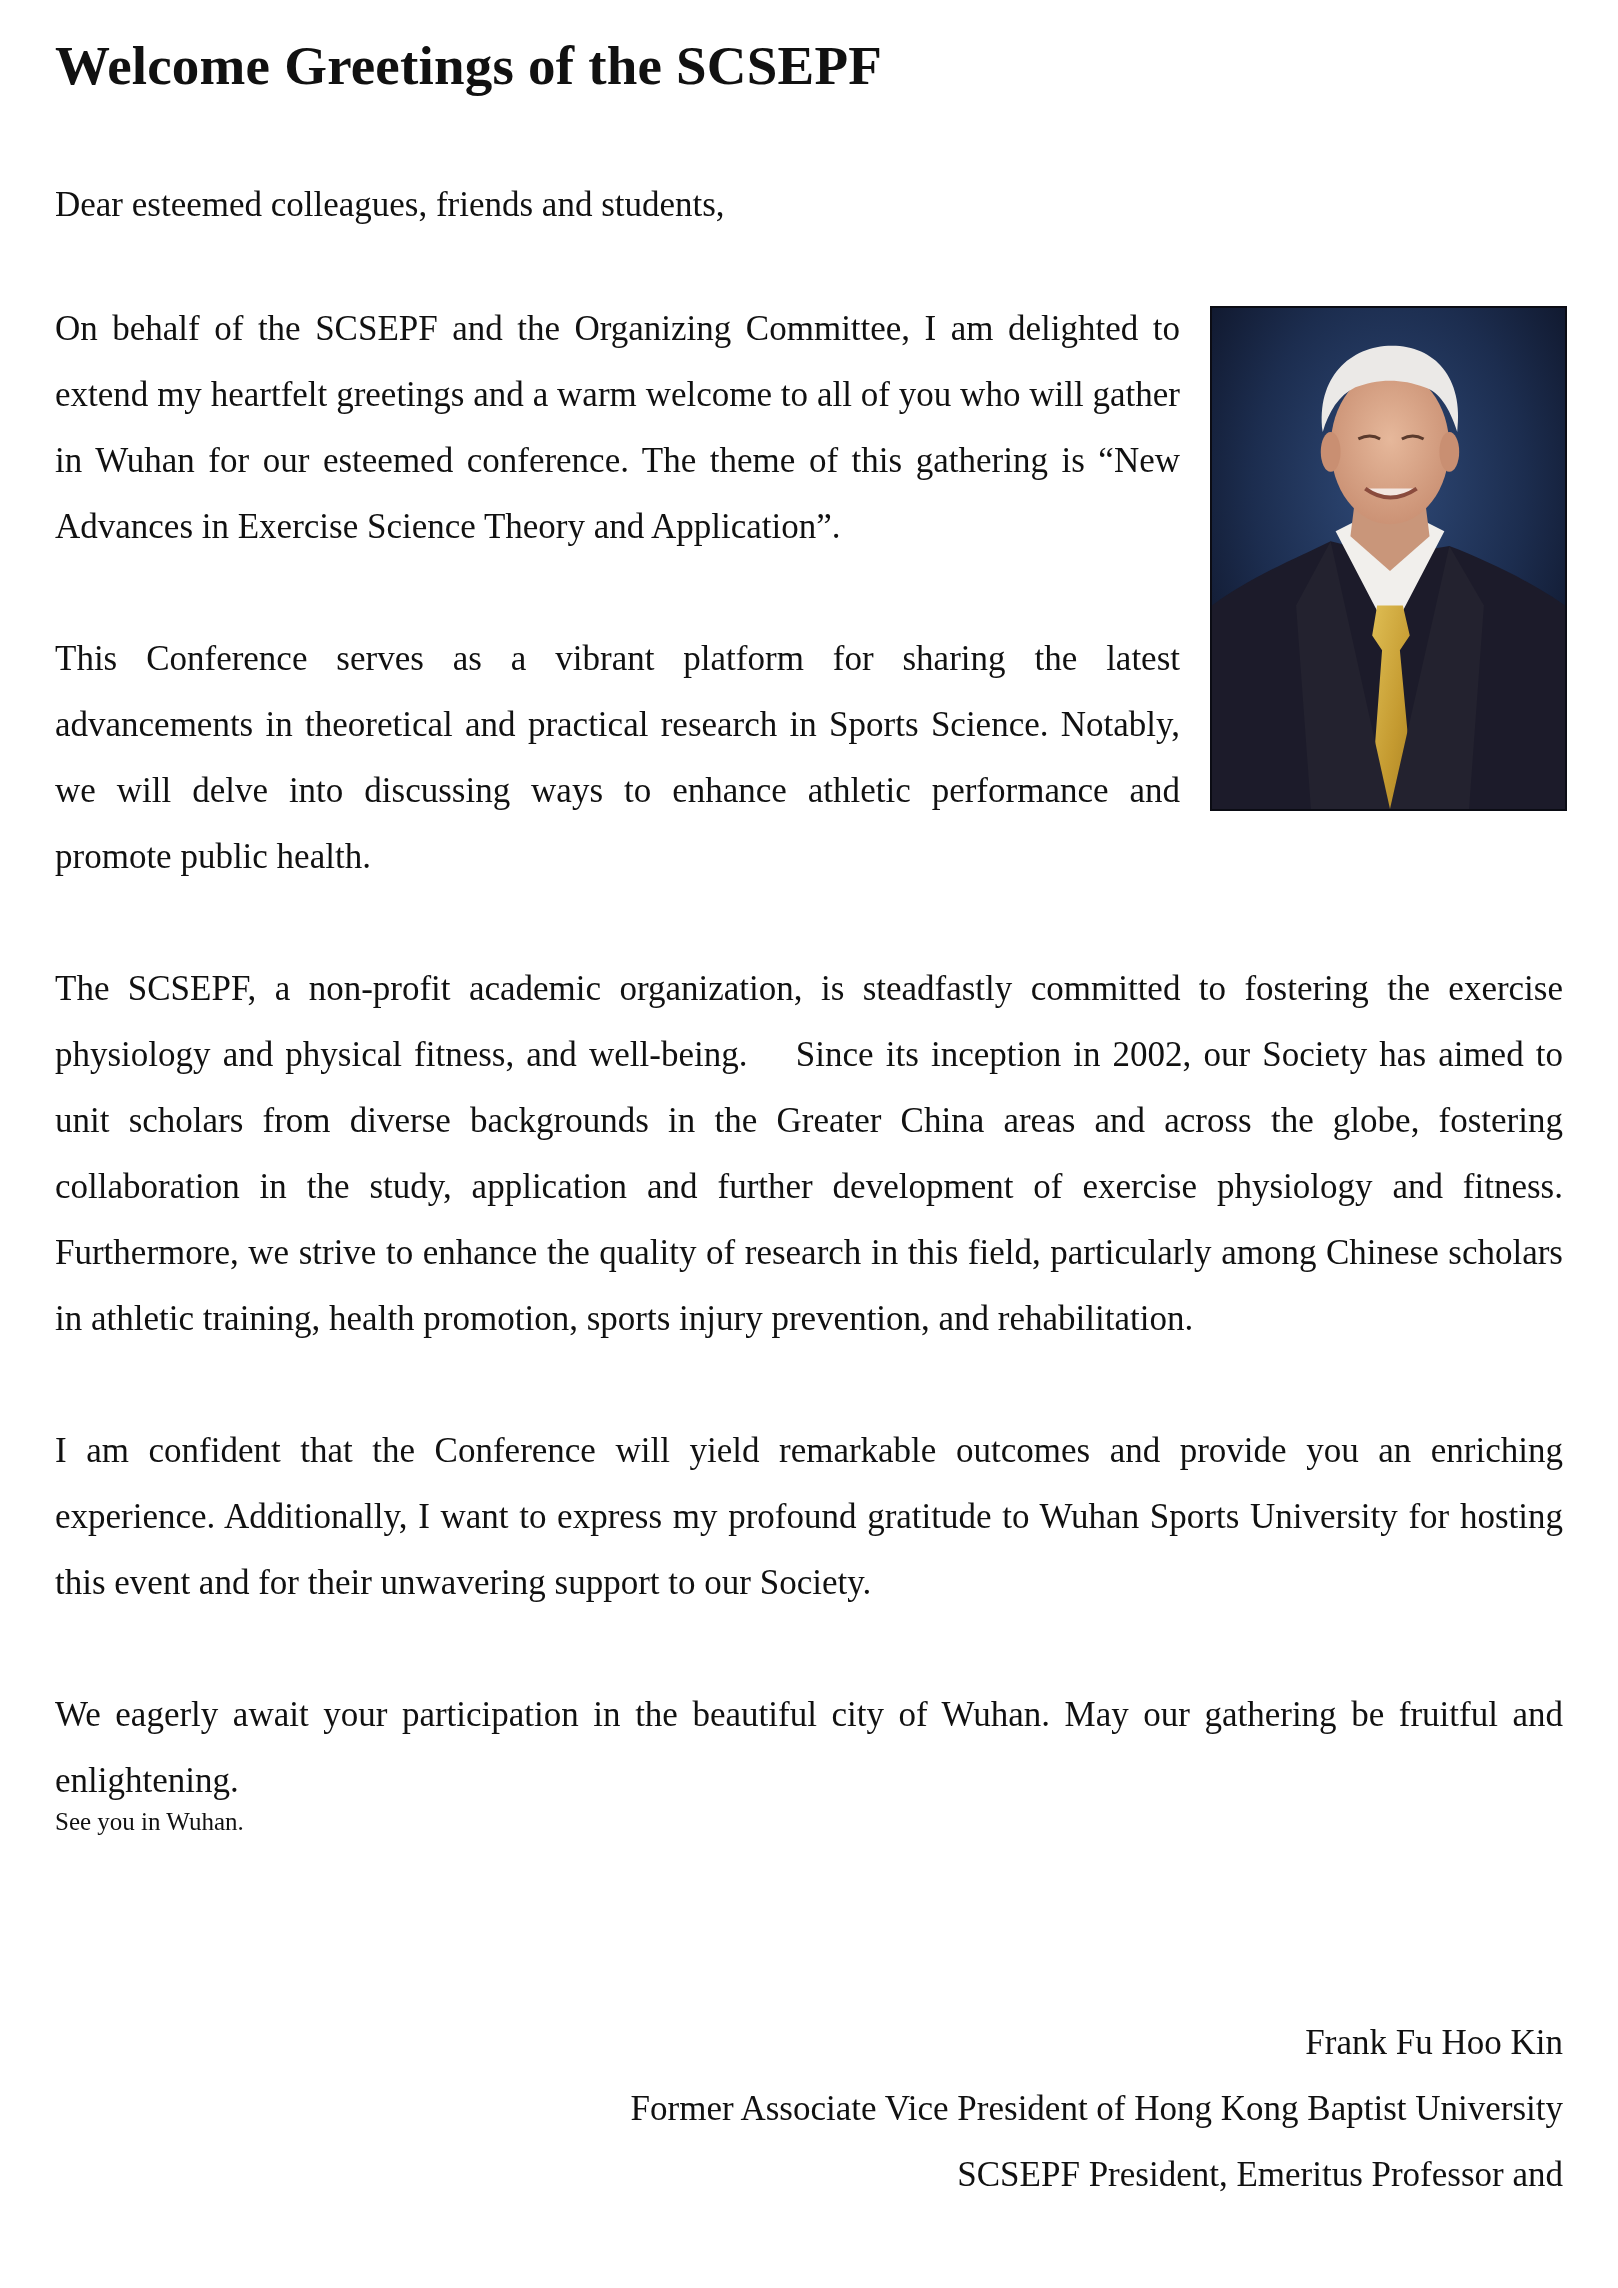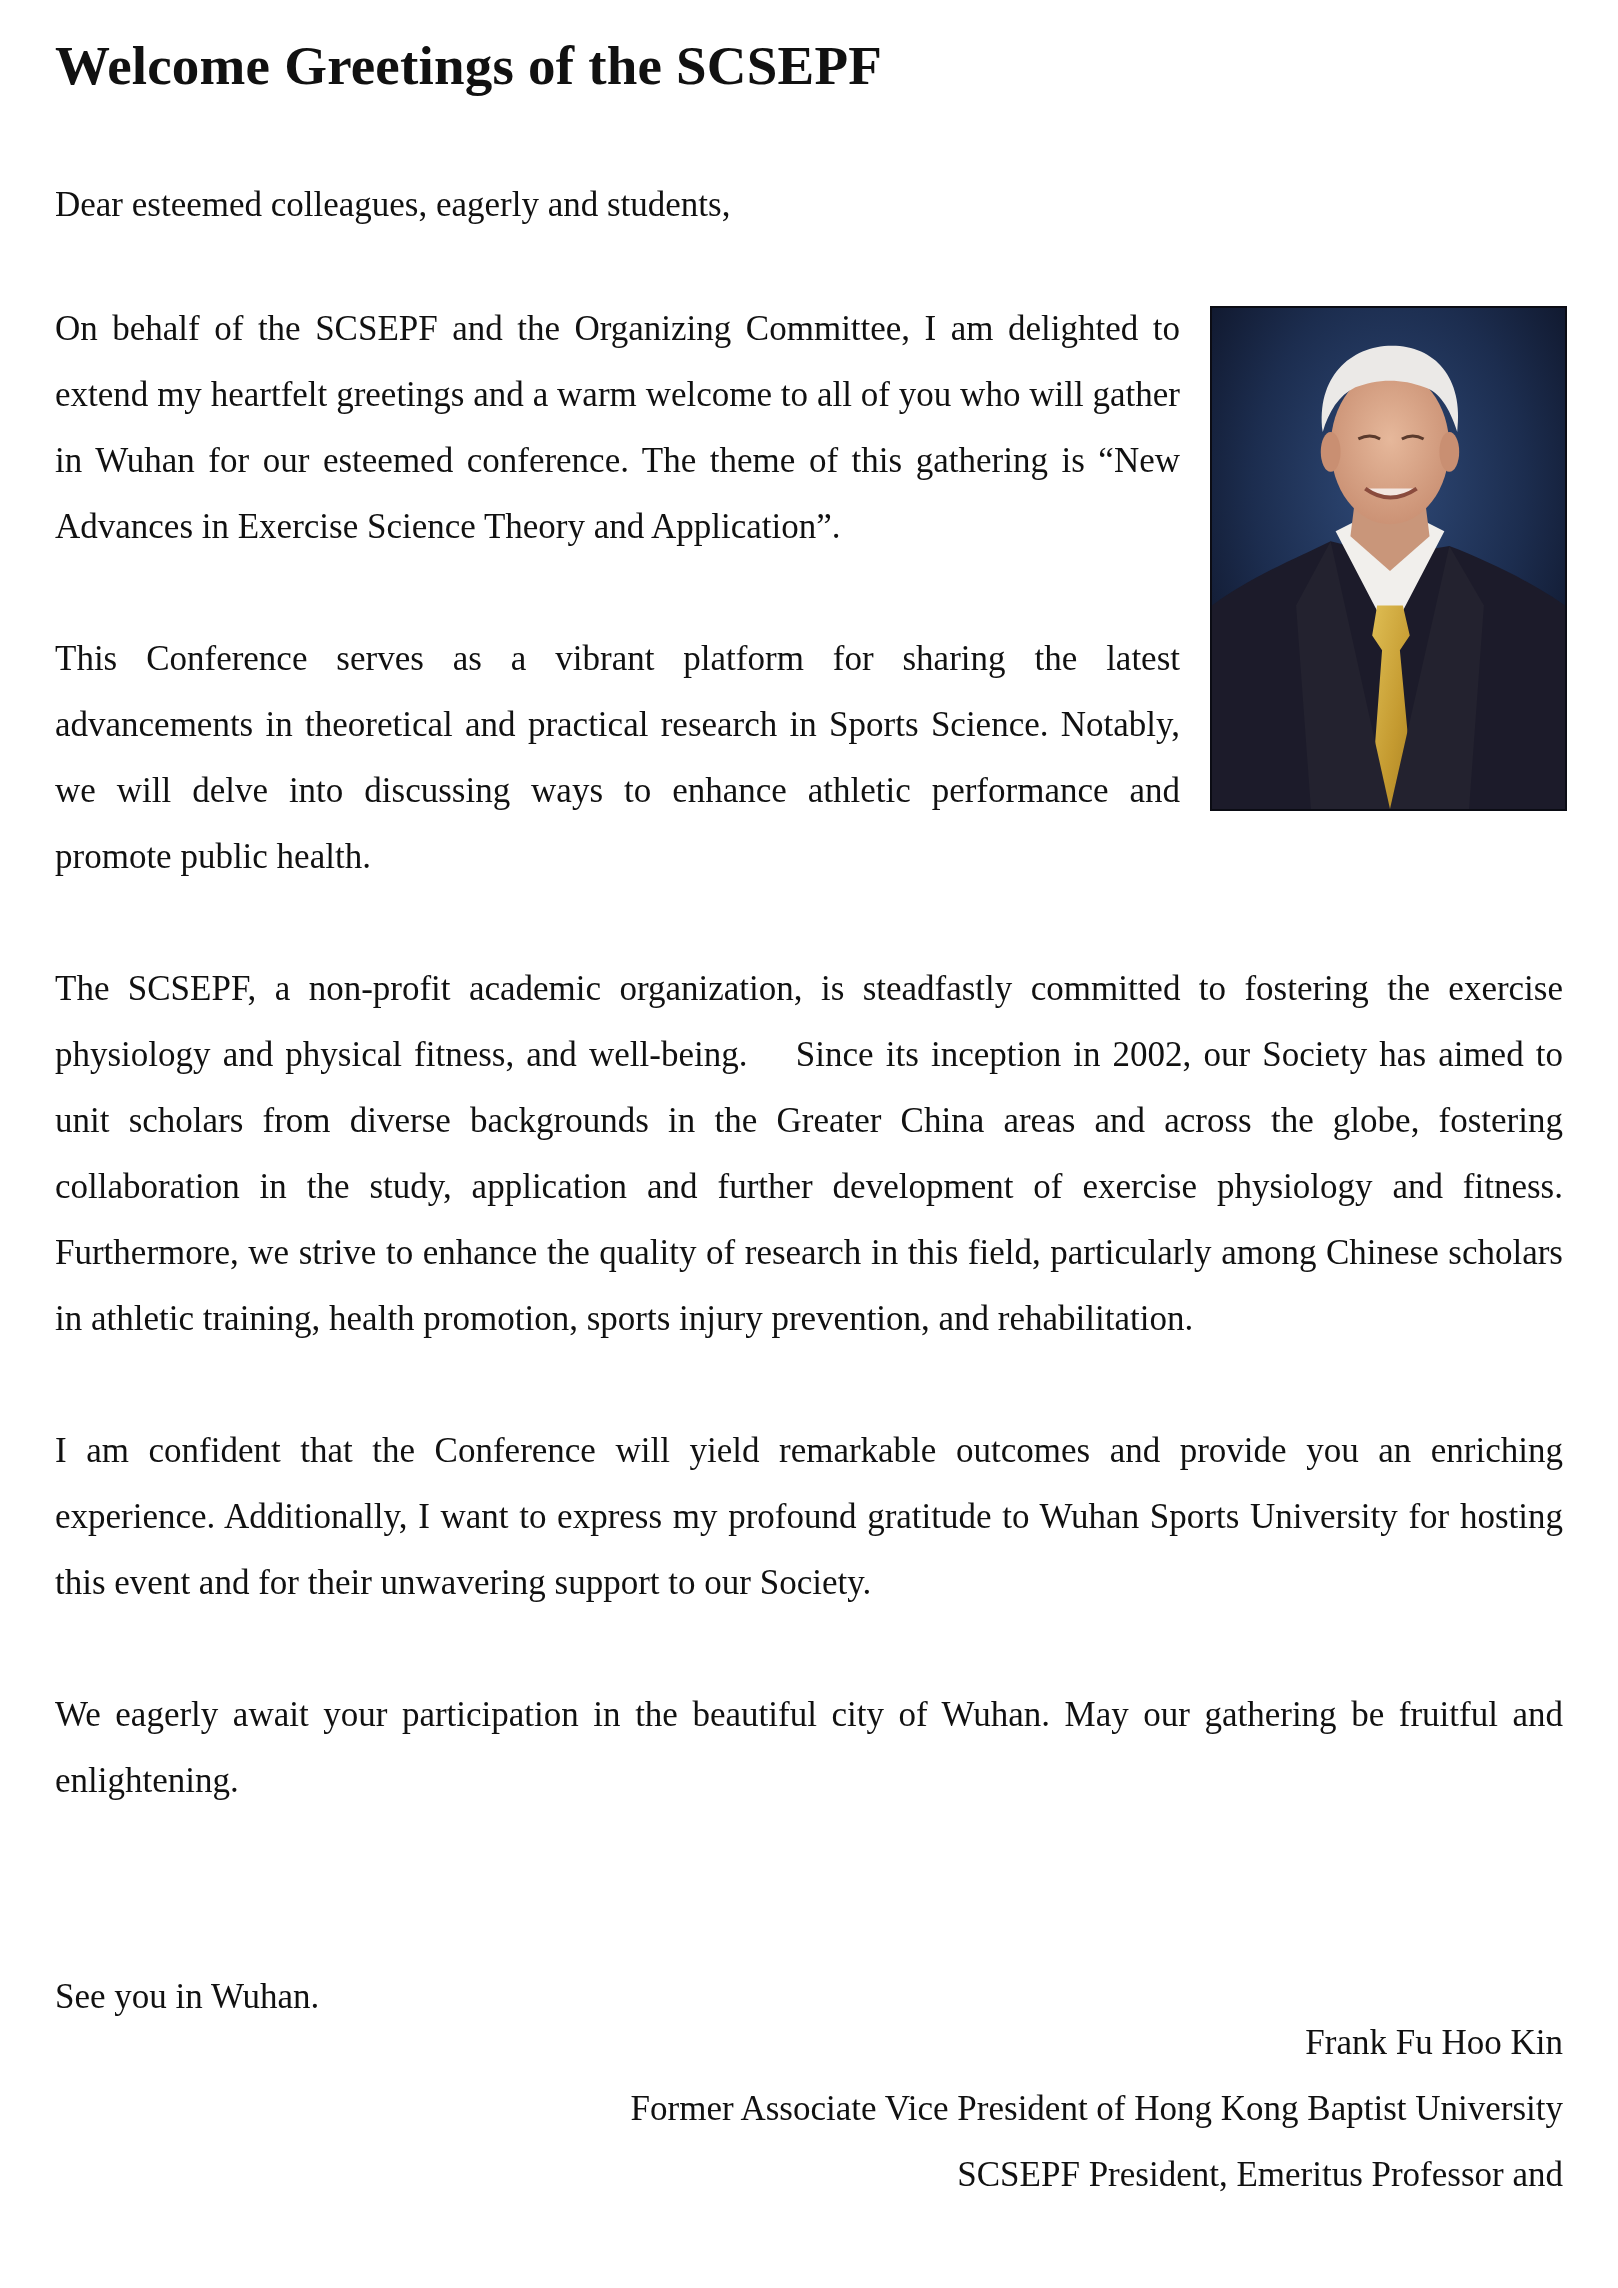--- a/index.html
+++ b/index.html
@@ -51,23 +51,23 @@
     text-align-last: left;
   }
   .p1 { top: 296px; width: 1125px; }
   .p2 { top: 626px; width: 1125px; }
   .p3 { top: 956px; width: 1508px; }
   .p4 { top: 1418px; width: 1508px; }
   .p5 { top: 1682px; width: 1508px; }
   .closing {
     position: absolute;
     left: 0;
-    top: 1964px;
+    top: 1789px;
     margin: 0;
-    font-size: 35px;
+    font-size: 25px;
     line-height: 66px;
     white-space: nowrap;
   }
   .signature {
     position: absolute;
     right: 0;
     top: 2010px;
     width: 1508px;
     text-align: right;
     font-size: 35px;
@@ -87,21 +87,21 @@
     background: radial-gradient(ellipse at 50% 40%, #2b4470 0%, #1d2f52 45%, #121a30 80%, #0c1020 100%);
   }
   .portrait svg { display: block; width: 100%; height: 100%; }
 </style>
 </head>
 <body>
 
 <div class="page">
   <h1 class="title">Welcome Greetings of the SCSEPF</h1>
 
-  <p class="salutation">Dear esteemed colleagues, eagerly and students,</p>
+  <p class="salutation">Dear esteemed colleagues, friends and students,</p>
 
   <p class="para p1">On behalf of the SCSEPF and the Organizing Committee, I am delighted to extend my heartfelt greetings and a warm welcome to all of you who will gather in Wuhan for our esteemed conference. The theme of this gathering is “New Advances in Exercise Science Theory and Application”.</p>
   <p class="para p2">This Conference serves as a vibrant platform for sharing the latest advancements in theoretical and practical research in Sports Science. Notably, we will delve into discussing ways to enhance athletic performance and promote public health.</p>
   <p class="para p3" style="white-space: pre-wrap;">The SCSEPF, a non-profit academic organization, is steadfastly committed to fostering the exercise physiology and physical fitness, and well-being.    Since its inception in 2002, our Society has aimed to unit scholars from diverse backgrounds in the Greater China areas and across the globe, fostering collaboration in the study, application and further development of exercise physiology and fitness. Furthermore, we strive to enhance the quality of research in this field, particularly among Chinese scholars in athletic training, health promotion, sports injury prevention, and rehabilitation.</p>
   <p class="para p4">I am confident that the Conference will yield remarkable outcomes and provide you an enriching experience. Additionally, I want to express my profound gratitude to Wuhan Sports University for hosting this event and for their unwavering support to our Society.</p>
   <p class="para p5">We eagerly await your participation in the beautiful city of Wuhan. May our gathering be fruitful and enlightening.</p>
 
   <p class="closing">See you in Wuhan.</p>
 
   <div class="signature">

